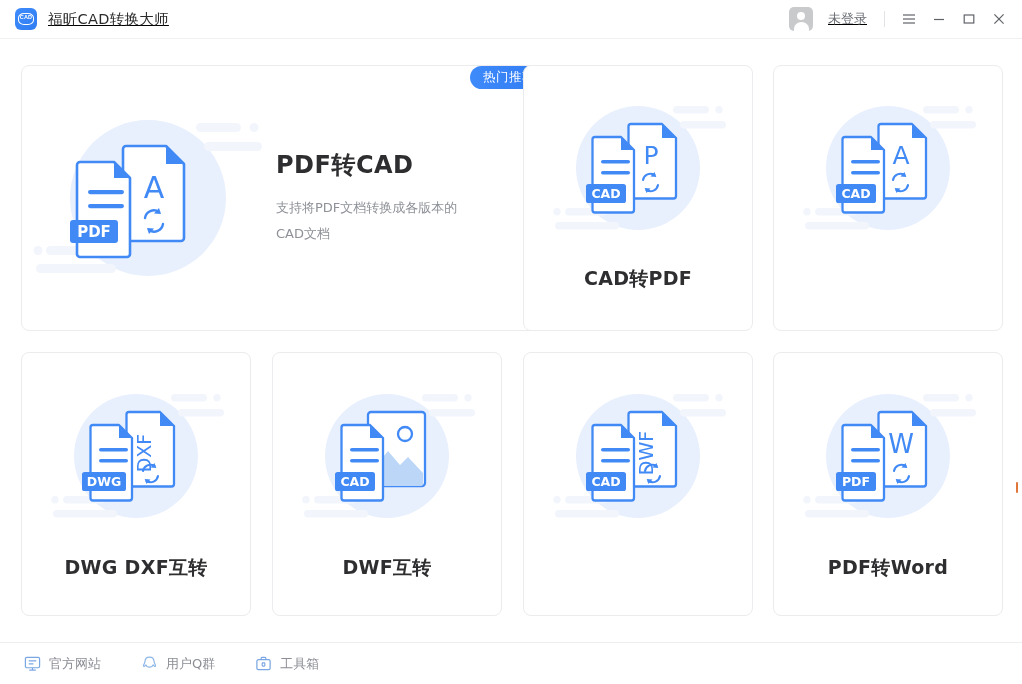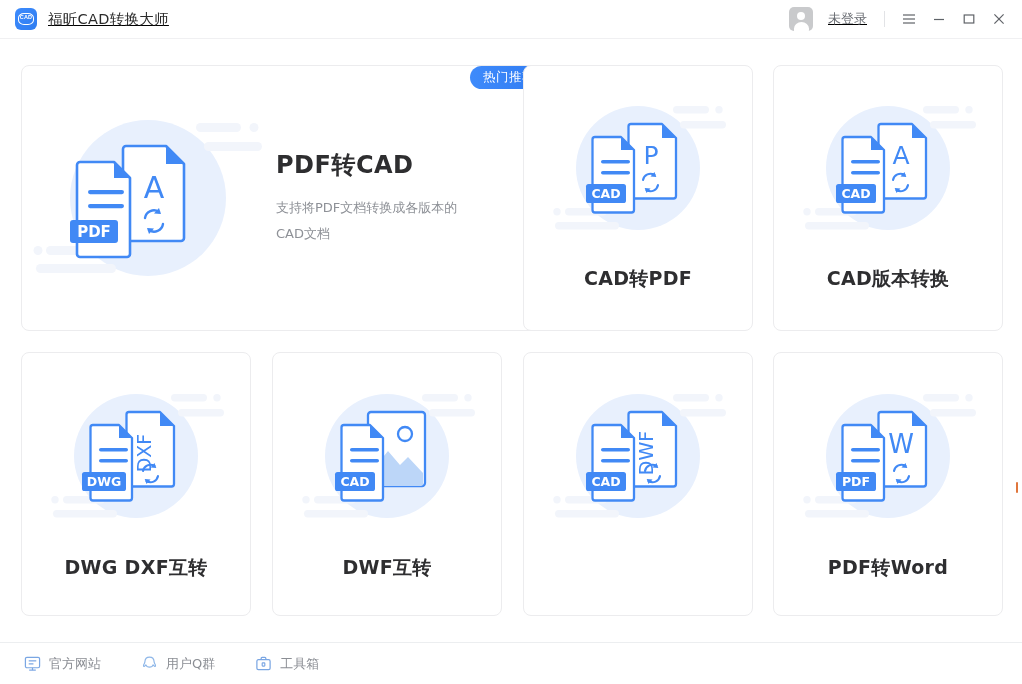--- a/index.html
+++ b/index.html
@@ -389,21 +389,20 @@
           <path d="M111.5 82 l1.8 5 l-5.8 -0.4 z" fill="#4189f5"></path>
           <path d="M103.5 103 l-1.8 -5 l5.8 0.4 z" fill="#4189f5"></path>
           <path d="M52 47 h26 l13 13 v60 a2.5 2.5 0 0 1 -2.5 2.5 h-36.5 a2.5 2.5 0 0 1 -2.5 -2.5 v-70.5 a2.5 2.5 0 0 1 2.5 -2.5 z" fill="#ffffff" stroke="#4189f5" stroke-width="2.3" stroke-linejoin="round"></path>
           <path d="M78 47 l13 13 h-13 z" fill="#4189f5"></path>
           <rect x="58" y="70" width="29" height="3.6" rx="1.8" fill="#4189f5"></rect>
           <rect x="58" y="81" width="29" height="3.6" rx="1.8" fill="#4189f5"></rect>
           <rect x="43" y="94" width="40" height="19" rx="2.6" fill="#4189f5"></rect>
           <text x="63" y="108" font-family="DejaVu Sans, sans-serif" font-size="12.5" fill="#ffffff" text-anchor="middle" font-weight="bold">CAD</text>
         </svg>
       </div>
-      <div class="sm-title">CAD版本转换</div>
     </div>
   </div>
 
   <div class="card card-sm r2" style="left:21px; top:313px;">
     <div class="sm-inner">
       <div class="sm-art">
         <svg width="190" height="160" viewBox="0 0 190 160">
           <circle cx="95" cy="75" r="62" fill="#e8f0fd"></circle>
           <rect x="130" y="13" width="36" height="7.5" rx="3.7" fill="#f2f5fb"></rect>
           <circle cx="176" cy="16.7" r="3.7" fill="#f2f5fb"></circle>

